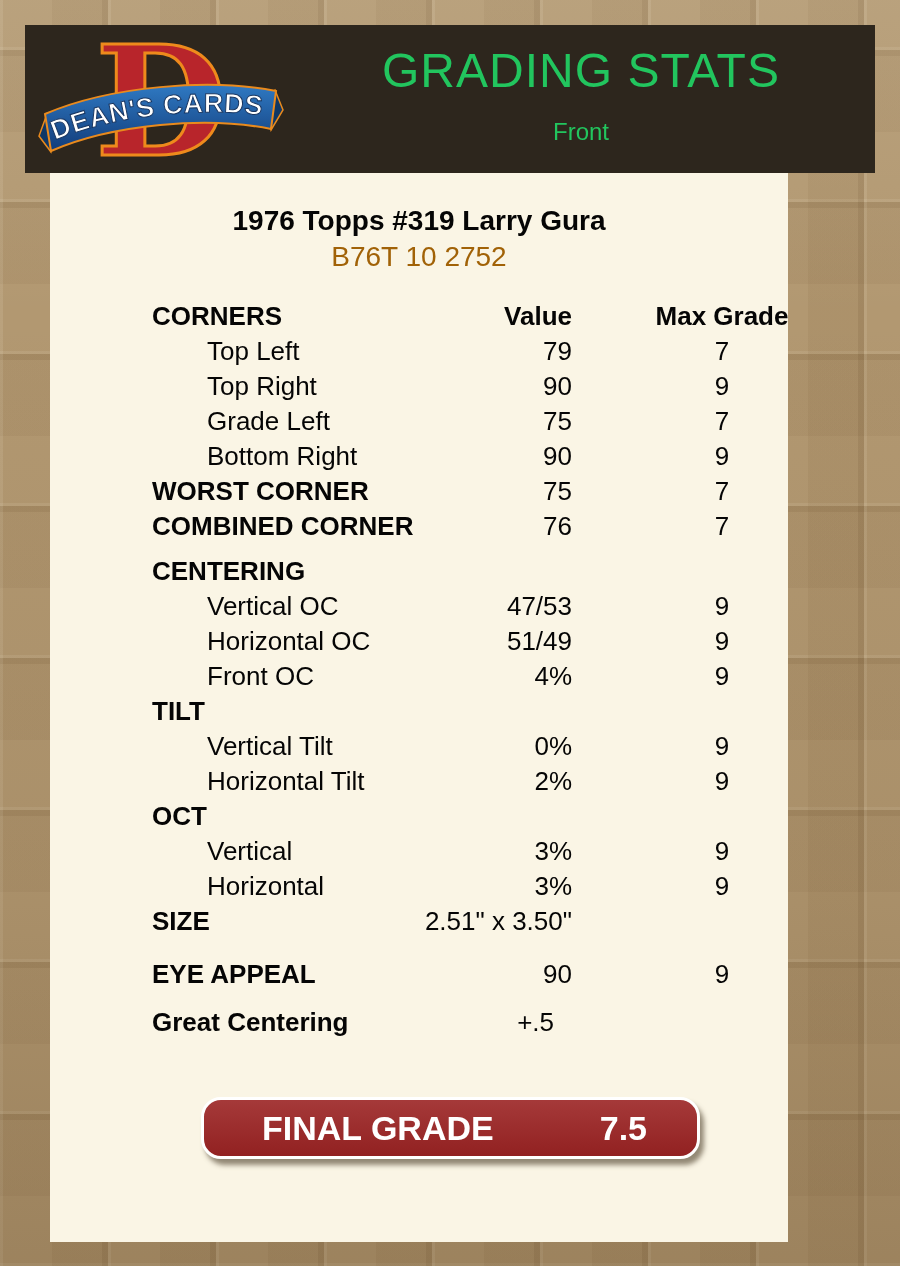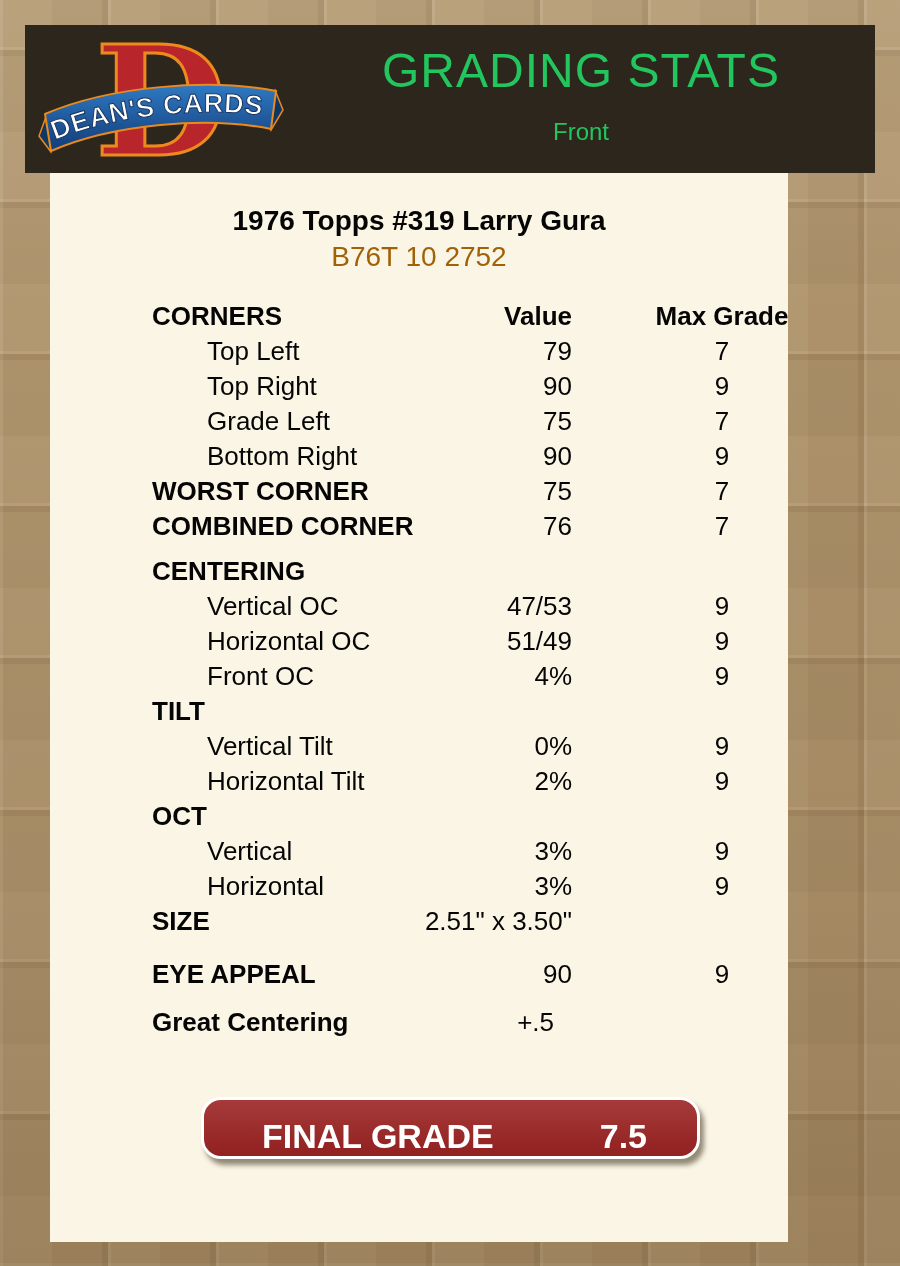--- a/index.html
+++ b/index.html
@@ -51,21 +51,21 @@
   .gap-18 { margin-top:18px; }
   .gap-13 { margin-top:13px; }
   .nudge { padding-right:18px; }
 
   .final-grade {
     position:absolute; left:151px; top:924px; width:499px; height:62px;
     background:#9b2323;
     background-image:linear-gradient(180deg, rgba(255,255,255,0.10), rgba(0,0,0,0.06));
     border:3px solid #ffffff; border-radius:20px;
     box-shadow:4px 6px 5px rgba(128,118,98,0.85);
-    display:flex; align-items:flex-end; justify-content:space-between;
+    display:flex; align-items:center; justify-content:space-between;
     padding:0 50px 0 58px; color:#ffffff; font-weight:bold; font-size:34px;
   }
 </style>
 </head>
 <body>
 
 <div class="page">
 
   <div class="header">
     <div class="logo-box">

